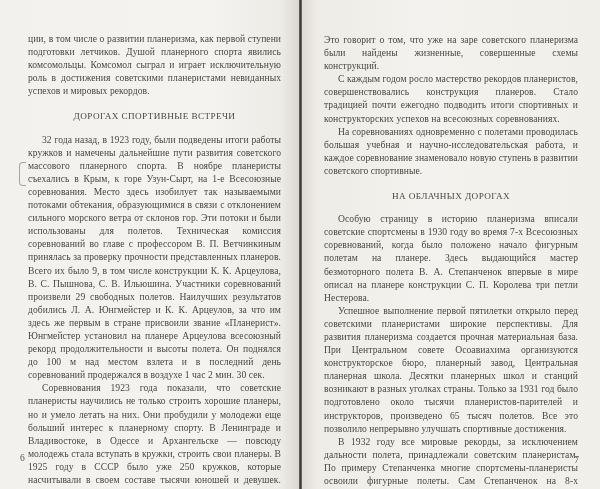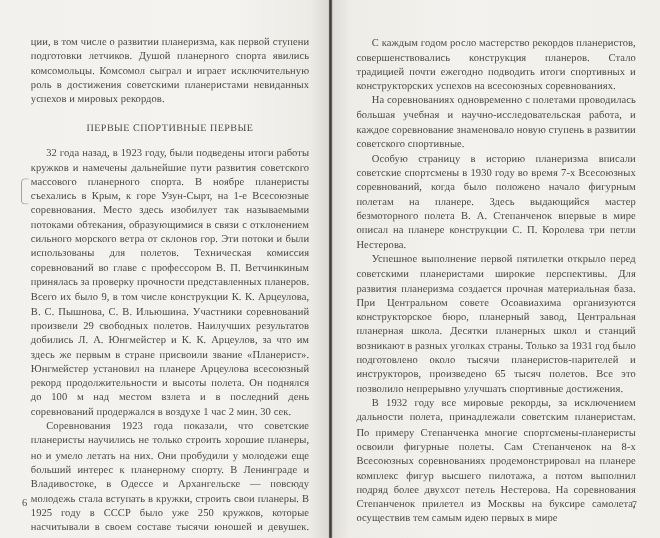--- a/index.html
+++ b/index.html
@@ -60,34 +60,36 @@
 </style>
 </head>
 <body>
 
 <div class="spread">
 
   <div class="page page-left">
     <div class="margin-mark"></div>
     <div class="text-block">
       <p class="para noindent">ции, в том числе о развитии планеризма, как первой ступени подготовки летчиков. Душой планерного спорта явились комсомольцы. Комсомол сыграл и играет исключительную роль в достижения советскими планеристами невиданных успехов и мировых рекордов.</p>
-      <p class="heading">ПЕРВЫЕ СПОРТИВНЫЕ ПЕРВЫЕ</p>
+      <p class="heading">ДОРОГАХ СПОРТИВНЫЕ ВСТРЕЧИ</p>
       <p class="para">32 года назад, в 1923 году, были подведены итоги работы кружков и намечены дальнейшие пути развития советского массового планерного спорта. В ноябре планеристы съехались в Крым, к горе Узун-Сырт, на 1-е Всесоюзные соревнования. Место здесь изобилует так называемыми потоками обтекания, образующимися в связи с отклонением сильного морского ветра от склонов гор. Эти потоки и были использованы для полетов. Техническая комиссия соревнований во главе с профессором В. П. Ветчинкиным принялась за проверку прочности представленных планеров. Всего их было 9, в том числе конструкции К. К. Арцеулова, В. С. Пышнова, С. В. Ильюшина. Участники соревнований произвели 29 свободных полетов. Наилучших результатов добились Л. А. Юнгмейстер и К. К. Арцеулов, за что им здесь же первым в стране присвоили звание «Планерист». Юнгмейстер установил на планере Арцеулова всесоюзный рекорд продолжительности и высоты полета. Он поднялся до 100 м над местом взлета и в последний день соревнований продержался в воздухе 1 час 2 мин. 30 сек.</p>
       <p class="para">Соревнования 1923 года показали, что советские планеристы научились не только строить хорошие планеры, но и умело летать на них. Они пробудили у молодежи еще больший интерес к планерному спорту. В Ленинграде и Владивостоке, в Одессе и Архангельске — повсюду молодежь стала вступать в кружки, строить свои планеры. В 1925 году в СССР было уже 250 кружков, которые насчитывали в своем составе тысячи юношей и девушек. Планеризм становится всенародным спортом.</p>
 
     </div>
     <div class="page-num">6</div>
   </div>
 
   <div class="gutter"></div>
 
   <div class="page page-right">
     <div class="text-block">
+      <p class="para noindent">Это говорит о том, что уже на заре советского планеризма были найдены жизненные, совершенные схемы конструкций.</p>
       <p class="para">С каждым годом росло мастерство рекордов планеристов, совершенствовались конструкция планеров. Стало традицией почти ежегодно подводить итоги спортивных и конструкторских успехов на всесоюзных соревнованиях.</p>
       <p class="para">На соревнованиях одновременно с полетами проводилась большая учебная и научно-исследовательская работа, и каждое соревнование знаменовало новую ступень в развитии советского спортивные.</p>
+      <p class="heading">НА ОБЛАЧНЫХ ДОРОГАХ</p>
       <p class="para">Особую страницу в историю планеризма вписали советские спортсмены в 1930 году во время 7-х Всесоюзных соревнований, когда было положено начало фигурным полетам на планере. Здесь выдающийся мастер безмоторного полета В. А. Степанченок впервые в мире описал на планере конструкции С. П. Королева три петли Нестерова.</p>
       <p class="para">Успешное выполнение первой пятилетки открыло перед советскими планеристами широкие перспективы. Для развития планеризма создается прочная материальная база. При Центральном совете Осоавиахима организуются конструкторское бюро, планерный завод, Центральная планерная школа. Десятки планерных школ и станций возникают в разных уголках страны. Только за 1931 год было подготовлено около тысячи планеристов-парителей и инструкторов, произведено 65 тысяч полетов. Все это позволило непрерывно улучшать спортивные достижения.</p>
       <p class="para">В 1932 году все мировые рекорды, за исключением дальности полета, принадлежали советским планеристам. По примеру Степанченка многие спортсмены-планеристы освоили фигурные полеты. Сам Степанченок на 8-х Всесоюзных соревнованиях продемонстрировал на планере комплекс фигур высшего пилотажа, а потом выполнил подряд более двухсот петель Нестерова. На соревнования Степанченок прилетел из Москвы на буксире самолета, осуществив тем самым идею первых в мире</p>
     </div>
     <div class="page-num">7</div>
   </div>
 
 </div>
 
 </body></html>

